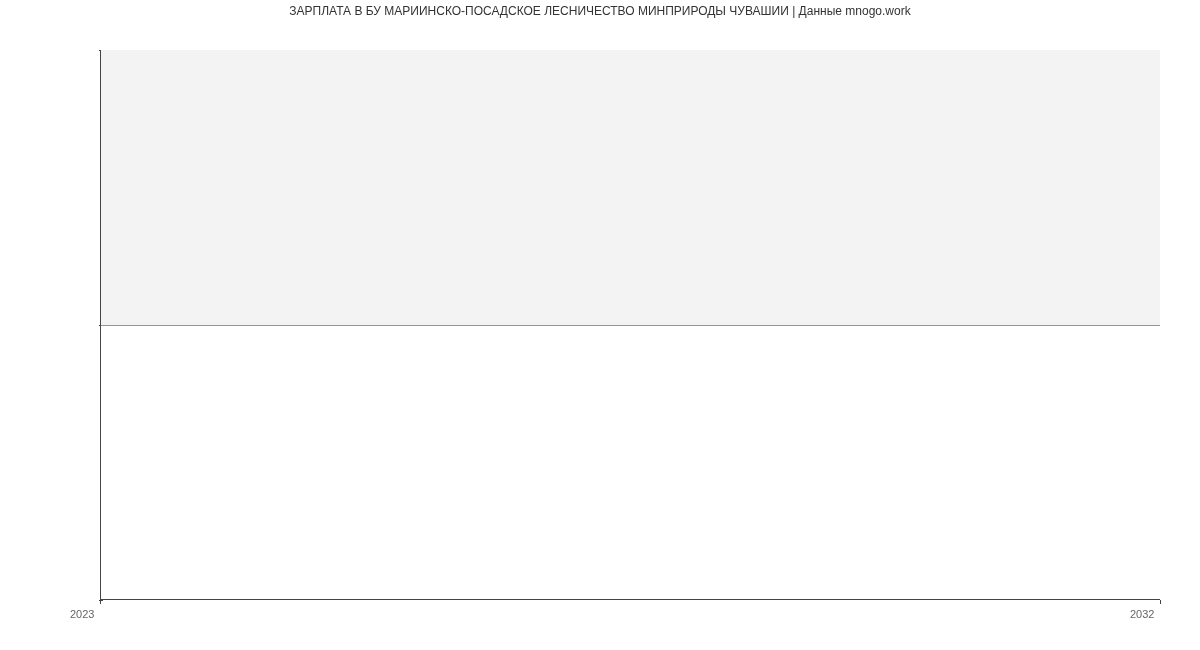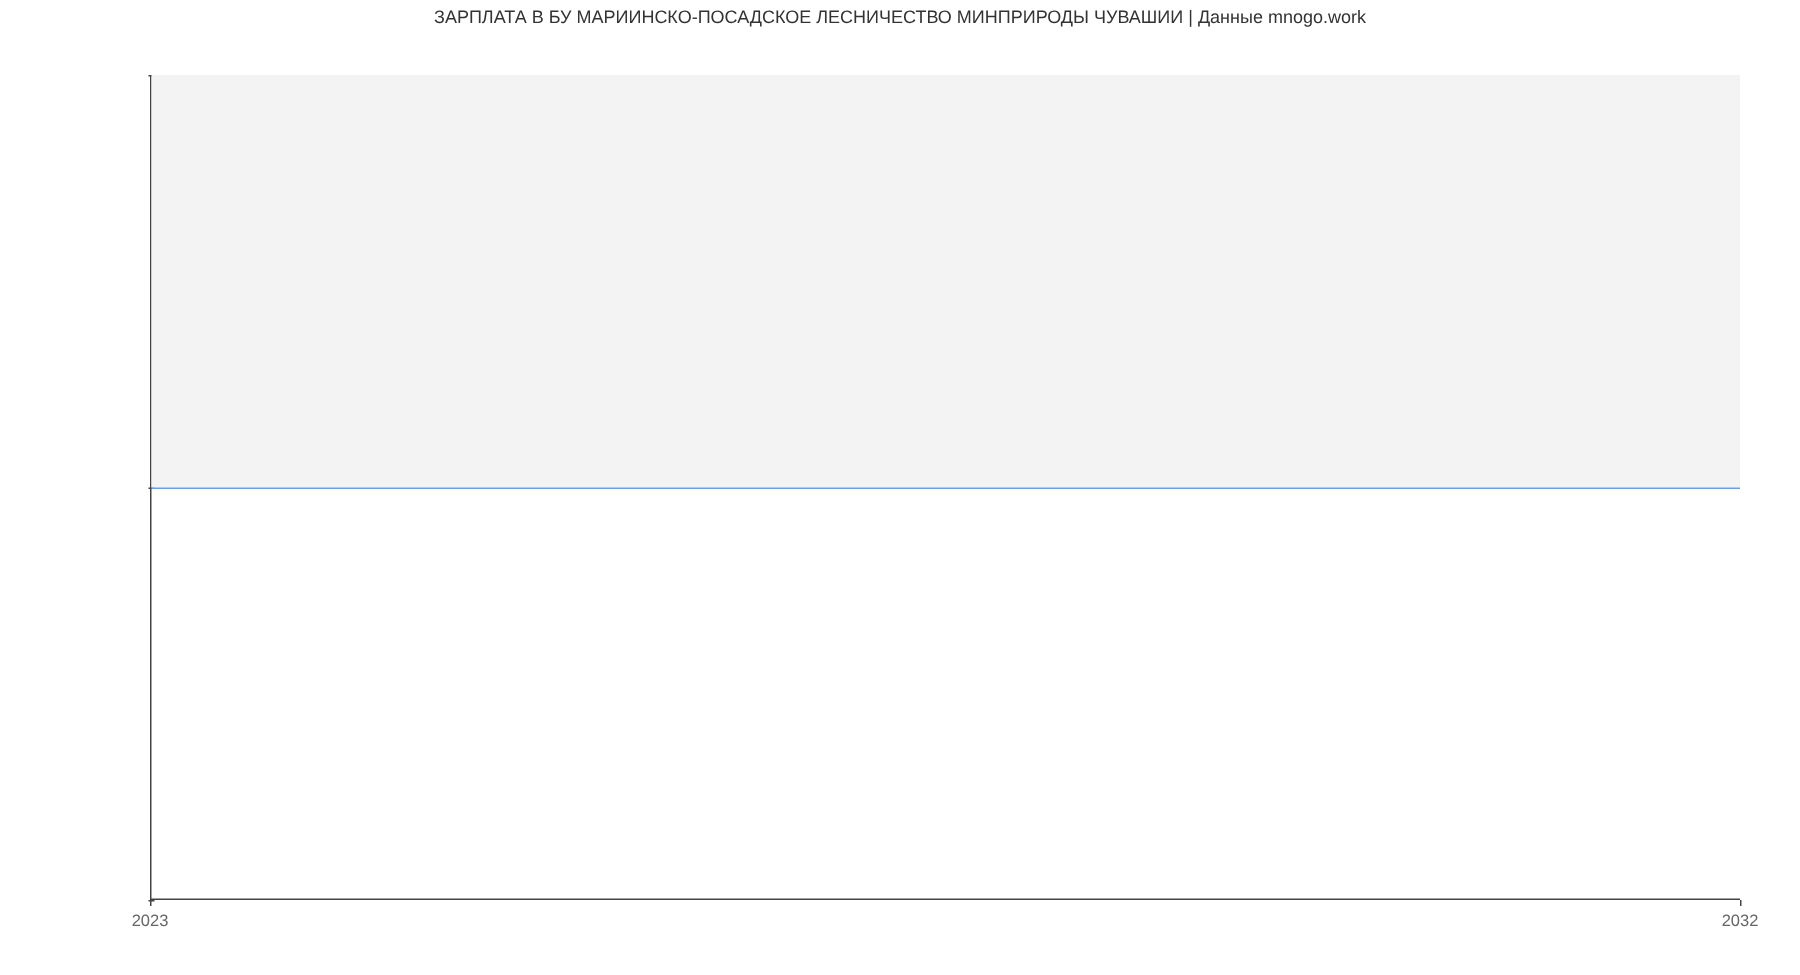--- a/index.html
+++ b/index.html
@@ -71,21 +71,21 @@
     top: 600px;
     height: 4px;
     border-left: 1px solid #444;
     left: 0;
   }
   .xtick .lbl {
     position: absolute;
     top: 608px;
     width: 60px;
     margin-left: -30px;
-    text-align: center;
+    text-align: left;
     color: #666;
   }
 </style>
 </head>
 <body>
 
 <div class="chart-wrap">
 
   <div class="title">ЗАРПЛАТА В БУ МАРИИНСКО-ПОСАДСКОЕ ЛЕСНИЧЕСТВО МИНПРИРОДЫ ЧУВАШИИ | Данные mnogo.work</div>
 

